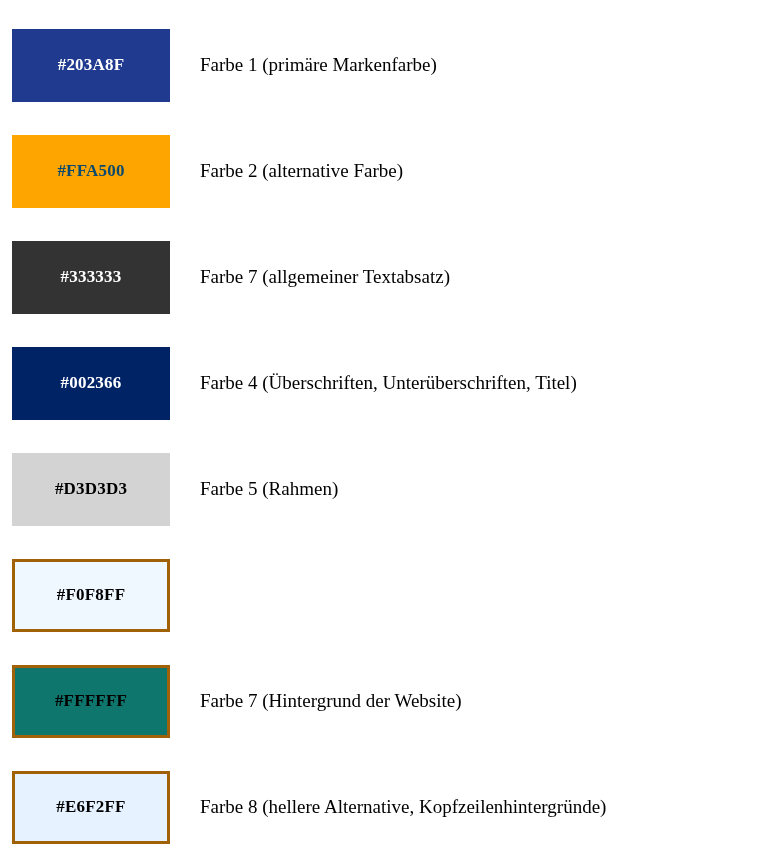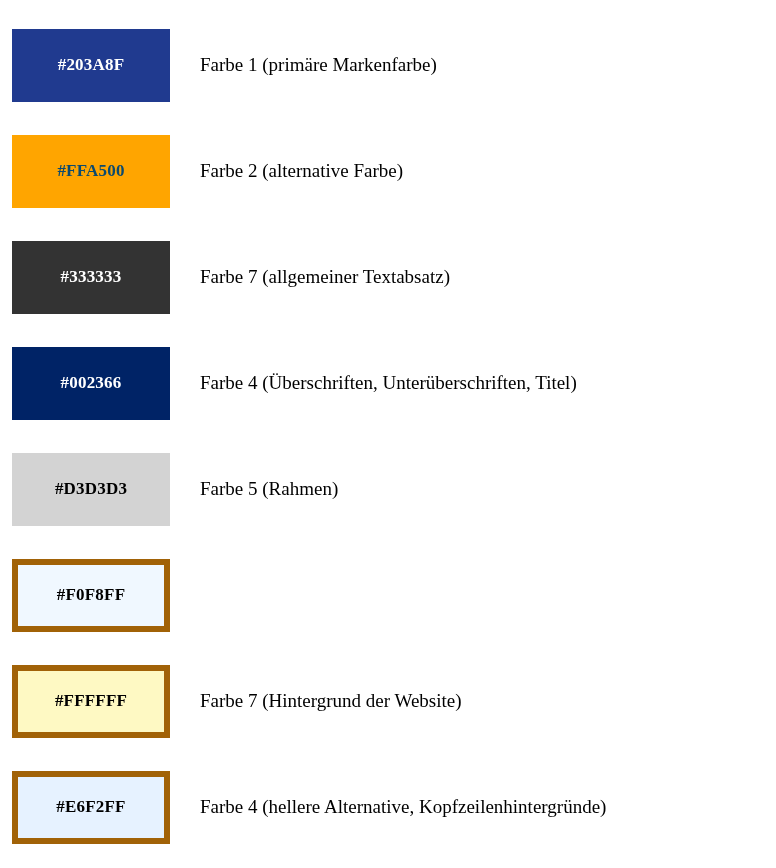--- a/index.html
+++ b/index.html
@@ -41,21 +41,21 @@
   }
   .swatch-label {
     margin-left: 30px;
     font-size: 19px;
     line-height: 1.3;
     color: #000000;
     white-space: nowrap;
   }
   
   .swatch.bordered {
-    border: 6px solid #a16207;
+    border: 3px solid #a16207;
   }
 </style>
 </head>
 <body>
 
 <div class="palette">
     <div class="swatch-row">
       <div class="swatch" style="background: rgb(32, 58, 143);">
         <span class="swatch-code" style="color: rgb(255, 255, 255);">#203A8F</span>
       </div>
@@ -84,24 +84,24 @@
         <span class="swatch-code" style="color: rgb(0, 0, 0);">#D3D3D3</span>
       </div>
       <div class="swatch-label">Farbe 5 (Rahmen)</div>
     </div>
     <div class="swatch-row">
       <div class="swatch bordered" style="background: rgb(240, 248, 255);">
         <span class="swatch-code" style="color: rgb(0, 0, 0);">#F0F8FF</span>
       </div>
     </div>
     <div class="swatch-row">
-      <div class="swatch bordered" style="background: #fef9c3;">
+      <div class="swatch bordered" style="background: #0f766e;">
         <span class="swatch-code" style="color: rgb(0, 0, 0);">#FFFFFF</span>
       </div>
       <div class="swatch-label">Farbe 7 (Hintergrund der Website)</div>
     </div>
     <div class="swatch-row">
       <div class="swatch bordered" style="background: rgb(230, 242, 255); align-items: center;">
         <span class="swatch-code" style="color: rgb(0, 0, 0);">#E6F2FF</span>
       </div>
-      <div class="swatch-label">Farbe 4 (hellere Alternative, Kopfzeilenhintergründe)</div>
+      <div class="swatch-label">Farbe 8 (hellere Alternative, Kopfzeilenhintergründe)</div>
     </div>
   </div>
 
 </body></html>

